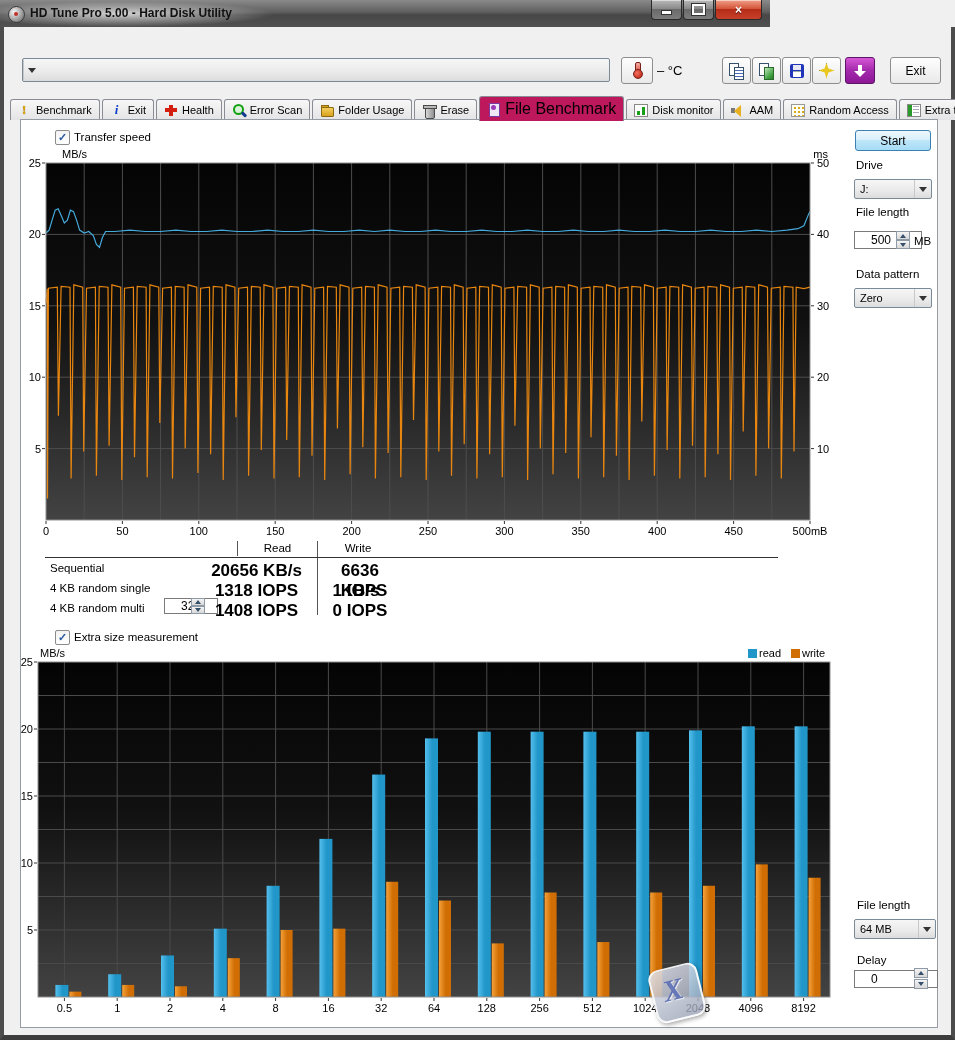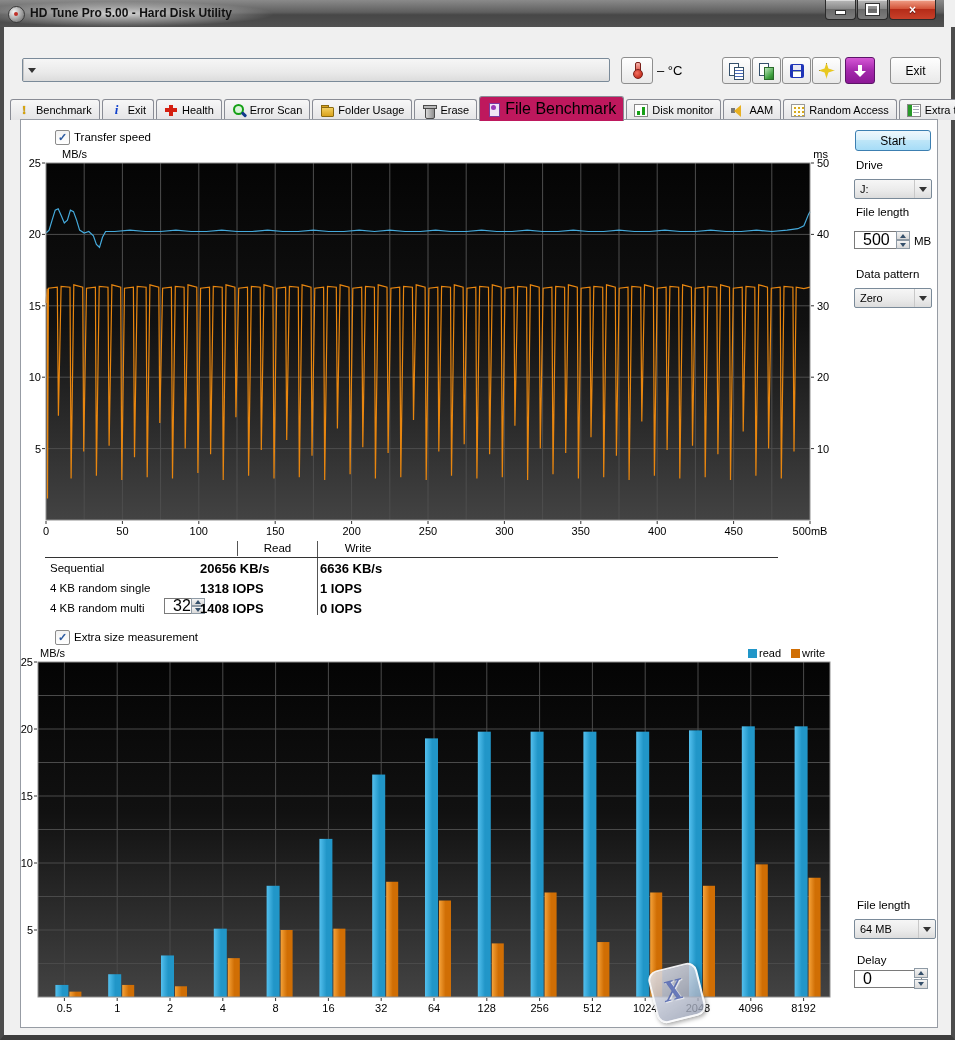--- a/index.html
+++ b/index.html
@@ -1,20 +1,20 @@
 <!DOCTYPE html>
 <html><head>
 <meta charset="utf-8">
 <style>
   html,body{margin:0;padding:0;width:955px;height:1040px;overflow:hidden;
     font-family:"Liberation Sans",sans-serif;font-size:11px;color:#000;background:#888;}
   .window{position:absolute;left:0;top:0;width:955px;height:1040px;background:#f0f0f0;}
 
   
-  .titlebar{position:absolute;left:0;top:0;width:944px;height:27px;
+  .titlebar{position:absolute;left:0;top:0;width:770px;height:27px;
     background:linear-gradient(180deg,#8a8a8a,#5f5f5f 45%,#474747 55%,#515151);
     border-bottom:1px solid #2e2e2e;}
   .titleglow{position:absolute;left:0;top:0;width:420px;height:27px;
     background:radial-gradient(ellipse 220px 18px at 120px 14px,rgba(255,255,255,.75),rgba(255,255,255,0) 70%);}
   .app-icon{position:absolute;left:8px;top:6px;width:15px;height:15px;border-radius:50%;
     background:radial-gradient(circle at 5px 5px,#f4f4f4,#9a9a9a 60%,#5c5c5c);border:1px solid #3a3a3a;}
   .app-icon::after{content:"";position:absolute;left:5px;top:5px;width:4px;height:4px;background:#c03028;border-radius:50%;}
   .title{position:absolute;left:30px;top:6px;font-size:12px;font-weight:700;color:#111;}
   .winbtns{position:absolute;right:8px;top:0;display:flex;}
   .wbtn{height:19px;border:1px solid #2a2a2a;border-top:none;border-radius:0 0 4px 4px;
@@ -37,21 +37,21 @@
 
   
   .combo{position:absolute;border:1px solid #7a8a99;border-radius:2px;
     background:linear-gradient(180deg,#f6f6f6,#eaeaea 60%,#dcdcdc);display:flex;align-items:center;}
   .combo .cval{flex:1;padding:0 5px;font-size:12px;white-space:nowrap;overflow:hidden;}
   .combo .carrow{width:16px;align-self:stretch;display:flex;align-items:center;justify-content:center;border-left:1px solid #c8c8c8;}
   .tri-down{width:0;height:0;border-left:4px solid transparent;border-right:4px solid transparent;border-top:5px solid #333;}
   .combo.small .cval{font-size:11px;}
 
   
-  .spinbox{position:absolute;border:1px solid #7a7a7a;background:#fff;display:flex;align-items:center;padding:0 8px;font-size:16px;}
+  .spinbox{position:absolute;border:1px solid #7a7a7a;background:#fff;display:flex;align-items:center;padding:0 16px;font-size:12px;}
   .spinarrows{position:absolute;width:14px;display:flex;flex-direction:column;}
   .sbtn{flex:1;border:1px solid #8e9aa5;background:linear-gradient(180deg,#f4f4f4,#d8d8d8);
     display:flex;align-items:center;justify-content:center;}
   .tri-up-s{width:0;height:0;border-left:3px solid transparent;border-right:3px solid transparent;border-bottom:4px solid #35506b;}
   .tri-down-s{width:0;height:0;border-left:3px solid transparent;border-right:3px solid transparent;border-top:4px solid #35506b;}
 
   
   .tbtn{position:absolute;top:57px;height:25px;border:1px solid #8e8e8e;border-radius:3px;
     background:linear-gradient(180deg,#fefefe,#e9e9e9);display:flex;align-items:center;justify-content:center;}
   .tbtn.purple{background:linear-gradient(180deg,#d557d5,#a428ac 50%,#8c1796);border-color:#5c1468;}
@@ -122,21 +122,21 @@
 
   .start-btn{position:absolute;left:855px;top:130px;width:74px;height:19px;border:1px solid #3c7fb1;border-radius:3px;
     background:linear-gradient(180deg,#eef7fc,#d9f0fb 45%,#bee6f8 50%,#a6dcf7);
     display:flex;align-items:center;justify-content:center;font-size:12px;}
   .panel-label{position:absolute;font-size:11.5px;}
 
   .tbl-line{position:absolute;background:#555;}
   .tbl-hline{position:absolute;background:#333;height:1px;}
   .tbl-header{position:absolute;text-align:center;font-size:11.5px;}
   .tbl-rowlabel{position:absolute;font-size:11.5px;}
-  .tbl-val{position:absolute;text-align:left;font-size:13px;font-weight:700;}
+  .tbl-val{position:absolute;text-align:center;font-size:17px;font-weight:700;}
 
   .legend-sq{position:absolute;width:9px;height:9px;}
   .legend-label{position:absolute;font-size:11px;}
 
   
   .watermark{position:absolute;left:640px;top:958px;width:312px;height:78px;pointer-events:none;z-index:20;}
   .wm-logo{position:absolute;left:12px;top:8px;width:46px;height:50px;transform:rotate(-14deg);
     background:linear-gradient(160deg,rgba(225,228,238,.85),rgba(150,158,178,.8));
     border:2px solid rgba(255,255,255,.85);border-radius:10px;box-shadow:1px 2px 4px rgba(0,0,0,.35);}
   .wm-logo::before{content:"X";position:absolute;left:10px;top:6px;font:italic 700 30px/30px "Liberation Serif",serif;color:rgba(80,100,175,.85);text-shadow:1px 1px 1px rgba(255,255,255,.8);}

